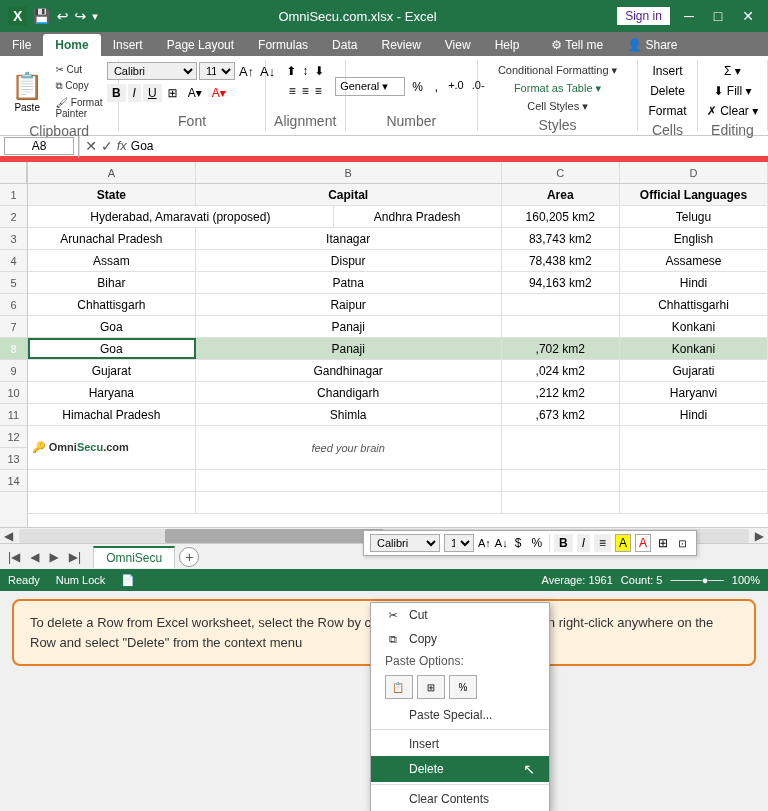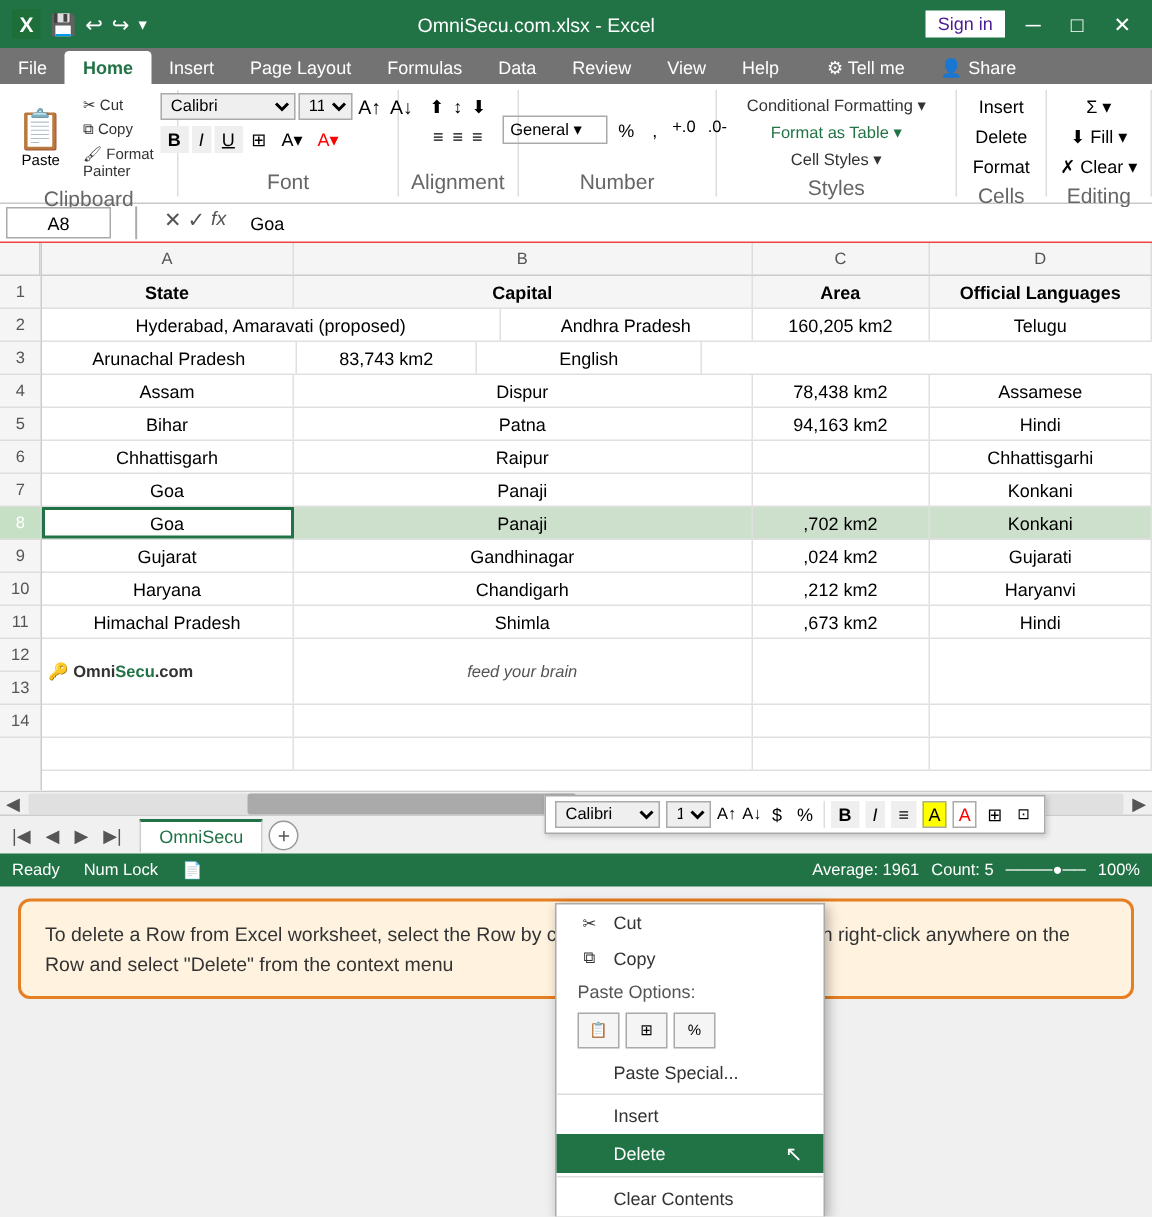--- a/index.html
+++ b/index.html
@@ -85,25 +85,26 @@
 
     
     .cells-group { min-width: 60px; align-items: center; }
 
     
     .editing-group { min-width: 70px; }
 
     
     .formula-bar {
       background: white;
-      border-bottom: 1px solid #ef4444;
-      display: flex;
+      border-bottom: 6px solid #ef4444;
+      display: flex;
+      align-items: center;
       height: 26px;
       padding: 2px 4px;
-      gap: 12px;
+      gap: 0;
     }
     .cell-ref-box {
       width: 70px;
       border: 1px solid #aaa;
       padding: 1px 4px;
       font-size: 12px;
       text-align: center;
     }
     .formula-icons { display: flex; gap: 4px; color: #555; font-size: 14px; }
     .fx-icon { font-style: italic; color: #555; font-size: 13px; }
@@ -482,20 +483,21 @@
 
         <div class="grid-row">
           <div class="grid-cell col-b center">Hyderabad, Amaravati (proposed)</div>
           <div class="grid-cell col-a center">Andhra Pradesh</div>
           <div class="grid-cell col-c center">160,205 km2</div>
           <div class="grid-cell col-d center">Telugu</div>
         </div>
 
         <div class="grid-row">
           <div class="grid-cell col-a center">Arunachal Pradesh</div>
+          <div class="grid-cell col-b center">Itanagar</div>
           <div class="grid-cell col-c center">83,743 km2</div>
           <div class="grid-cell col-d center">English</div>
         </div>
 
         <div class="grid-row">
           <div class="grid-cell col-a center">Assam</div>
           <div class="grid-cell col-b center">Dispur</div>
           <div class="grid-cell col-c center">78,438 km2</div>
           <div class="grid-cell col-d center">Assamese</div>
         </div>

